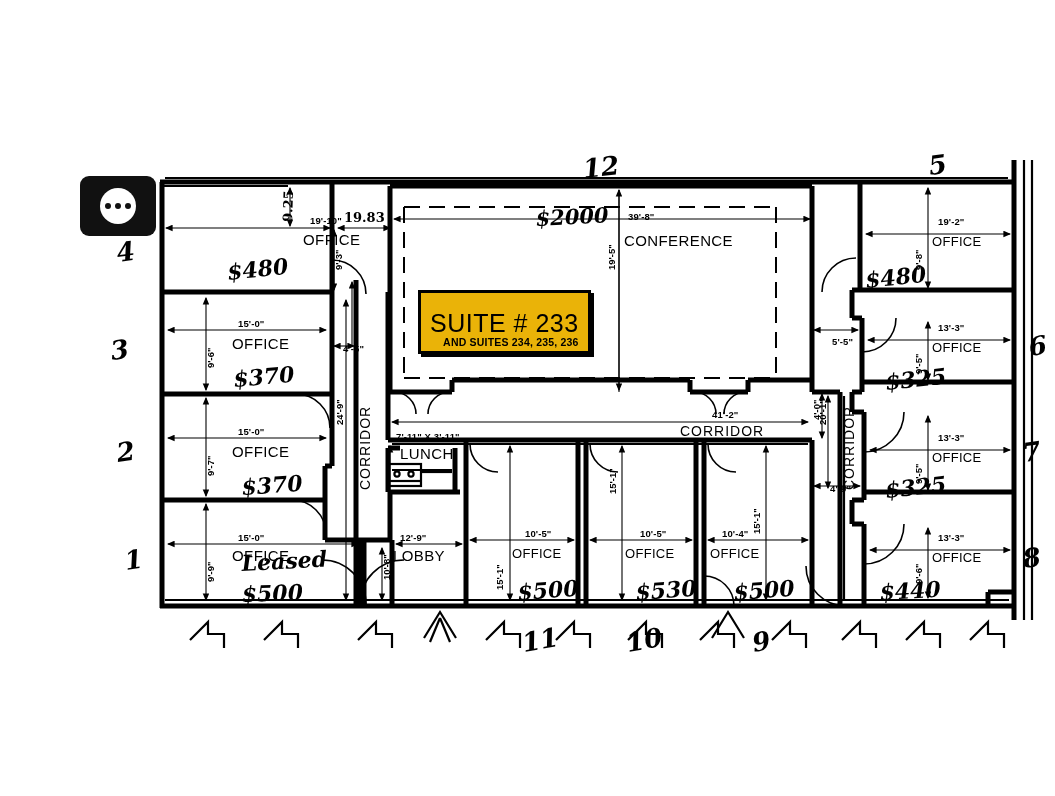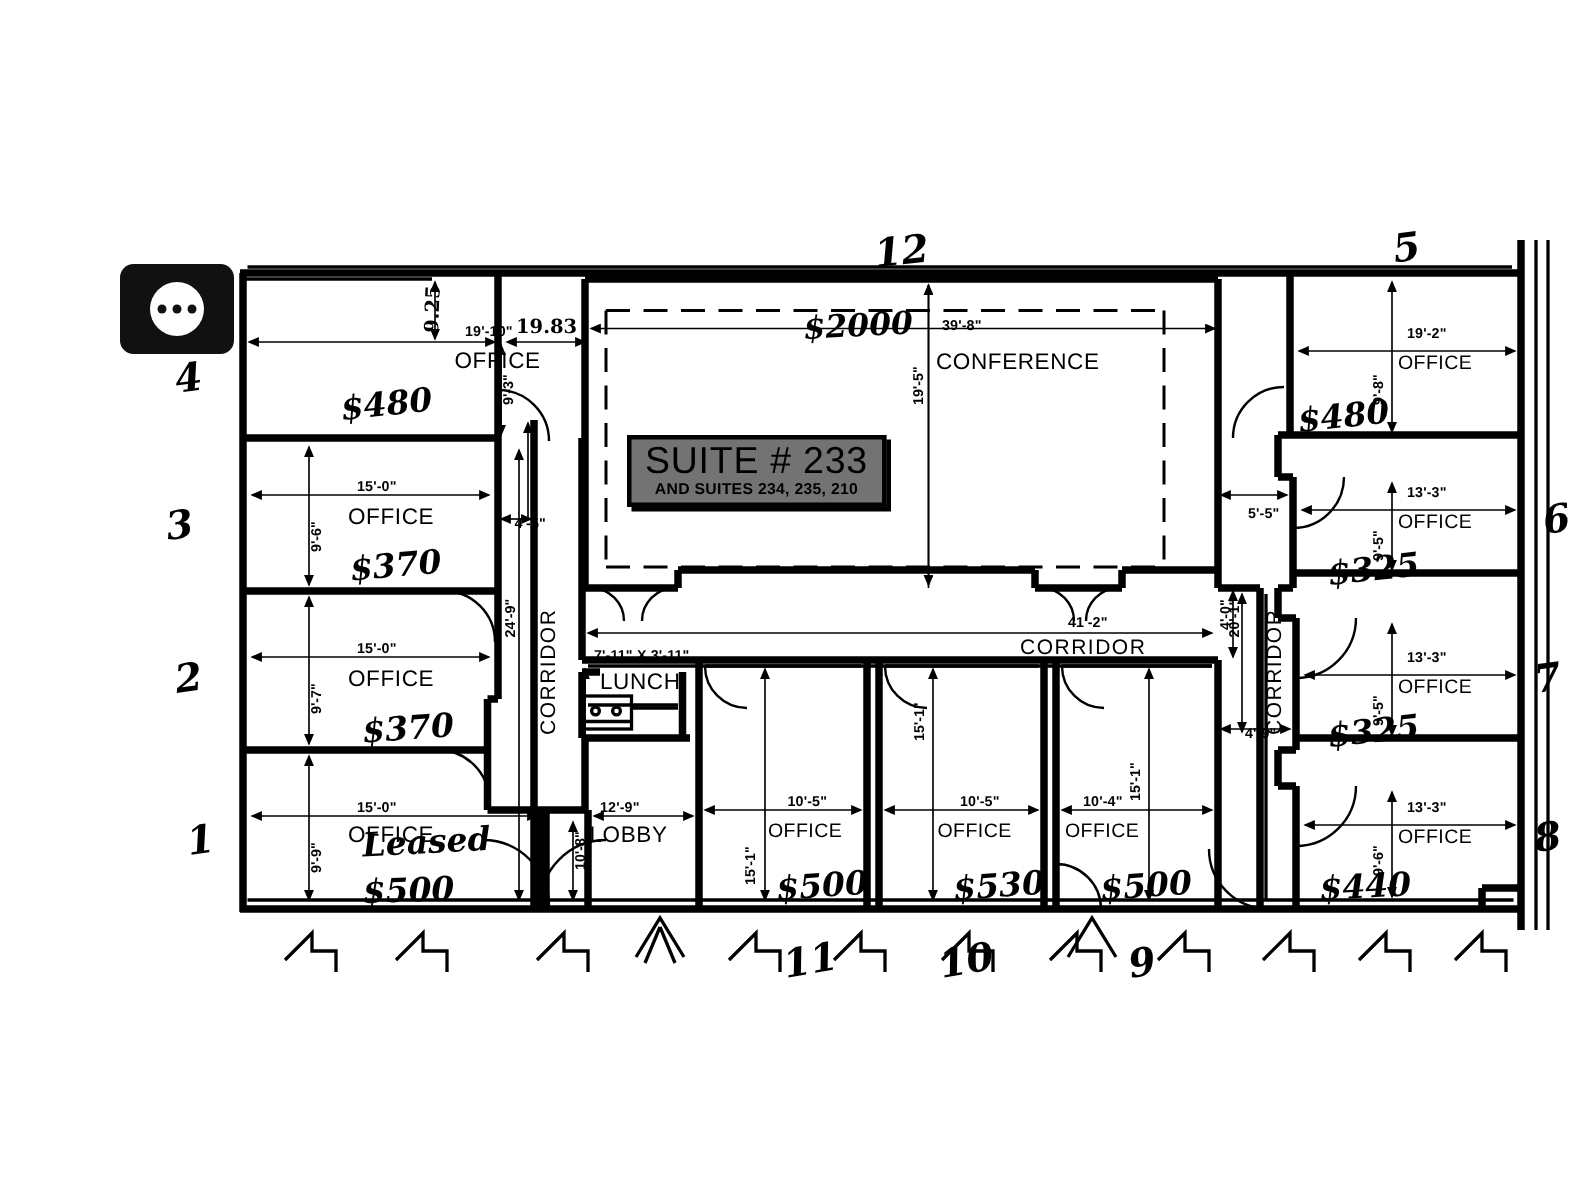--- a/index.html
+++ b/index.html
@@ -25,24 +25,24 @@
     font-family:"DejaVu Serif", serif;
     font-style:italic;font-weight:bold;fill:#000;
   }
   .price{font-size:22px;}
   .pricebig{font-size:21px;}
   .marg{font-size:26px;}
   .handsm{font-size:13px;font-style:normal;font-weight:bold;}
 
   
   .suite-badge{
-    position:absolute;background:#737373;border:3px solid #000;
+    position:absolute;background:#eab308;border:3px solid #000;
     box-shadow:3px 3px 0 #000;
-    padding:1px 9px 3px 9px;
-    text-align:center;
+    padding:17px 9px 3px 9px;
+    text-align:right;
   }
   .suite-main{font-size:25px;line-height:27px;font-family:"Liberation Sans",sans-serif;letter-spacing:.5px;}
   .suite-sub{font-size:10.5px;font-weight:bold;line-height:11px;letter-spacing:.2px;font-family:"Liberation Sans",sans-serif;}
 
   
   .menu-chip{
     position:absolute;background:#111;border-radius:9px;
     display:flex;align-items:center;justify-content:center;
     cursor:pointer;
   }
@@ -378,21 +378,21 @@
 
     <text class="hand marg" x="584" y="178" transform="rotate(-6 584 178)">12</text>
 
     <text class="hand marg" x="524" y="652" transform="rotate(-10 524 652)">11</text>
     <text class="hand marg" x="628" y="652" transform="rotate(-10 628 652)">10</text>
     <text class="hand marg" x="754" y="652" transform="rotate(-10 754 652)">9</text>
   </svg>
 
   <div class="suite-badge" style="left:418px;top:290px;">
     <div class="suite-main">SUITE # 233</div>
-    <div class="suite-sub">AND SUITES 234, 235, 210</div>
+    <div class="suite-sub">AND SUITES 234, 235, 236</div>
   </div>
 
   <div class="menu-chip" style="left:80px;top:176px;width:76px;height:60px;">
     <div class="circ">
       <span class="dot"></span>
       <span class="dot"></span>
       <span class="dot"></span>
     </div>
   </div>
 

